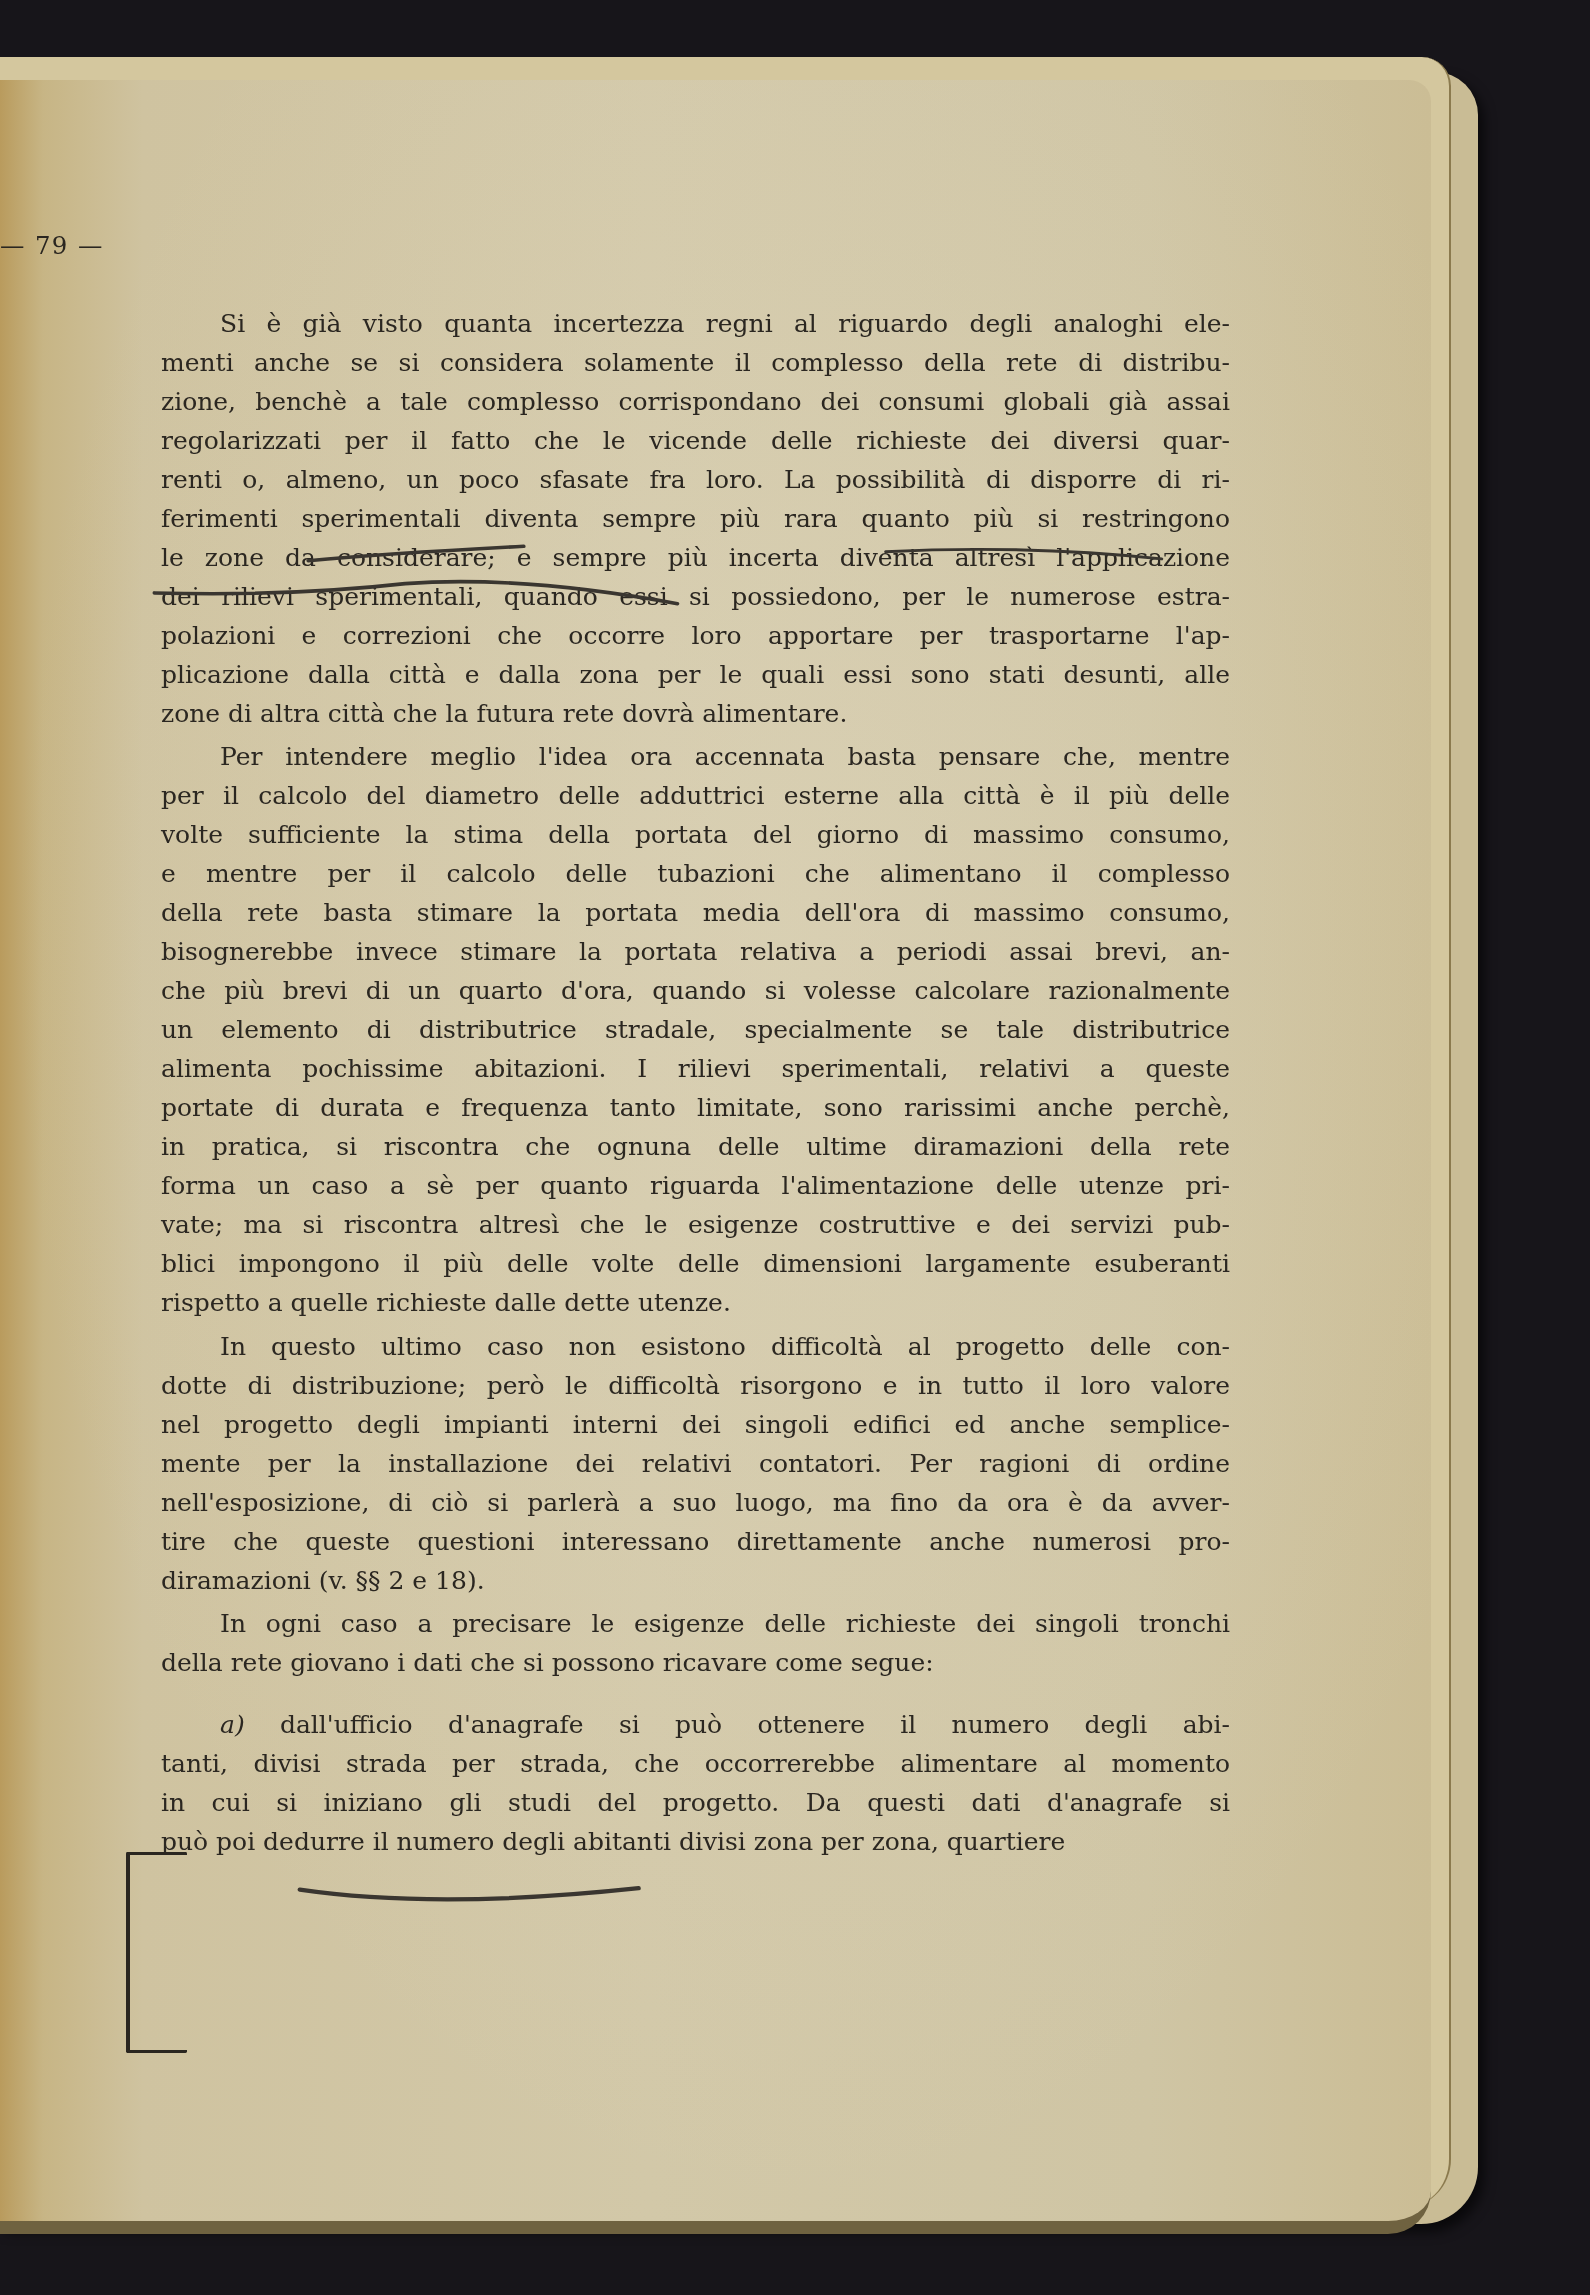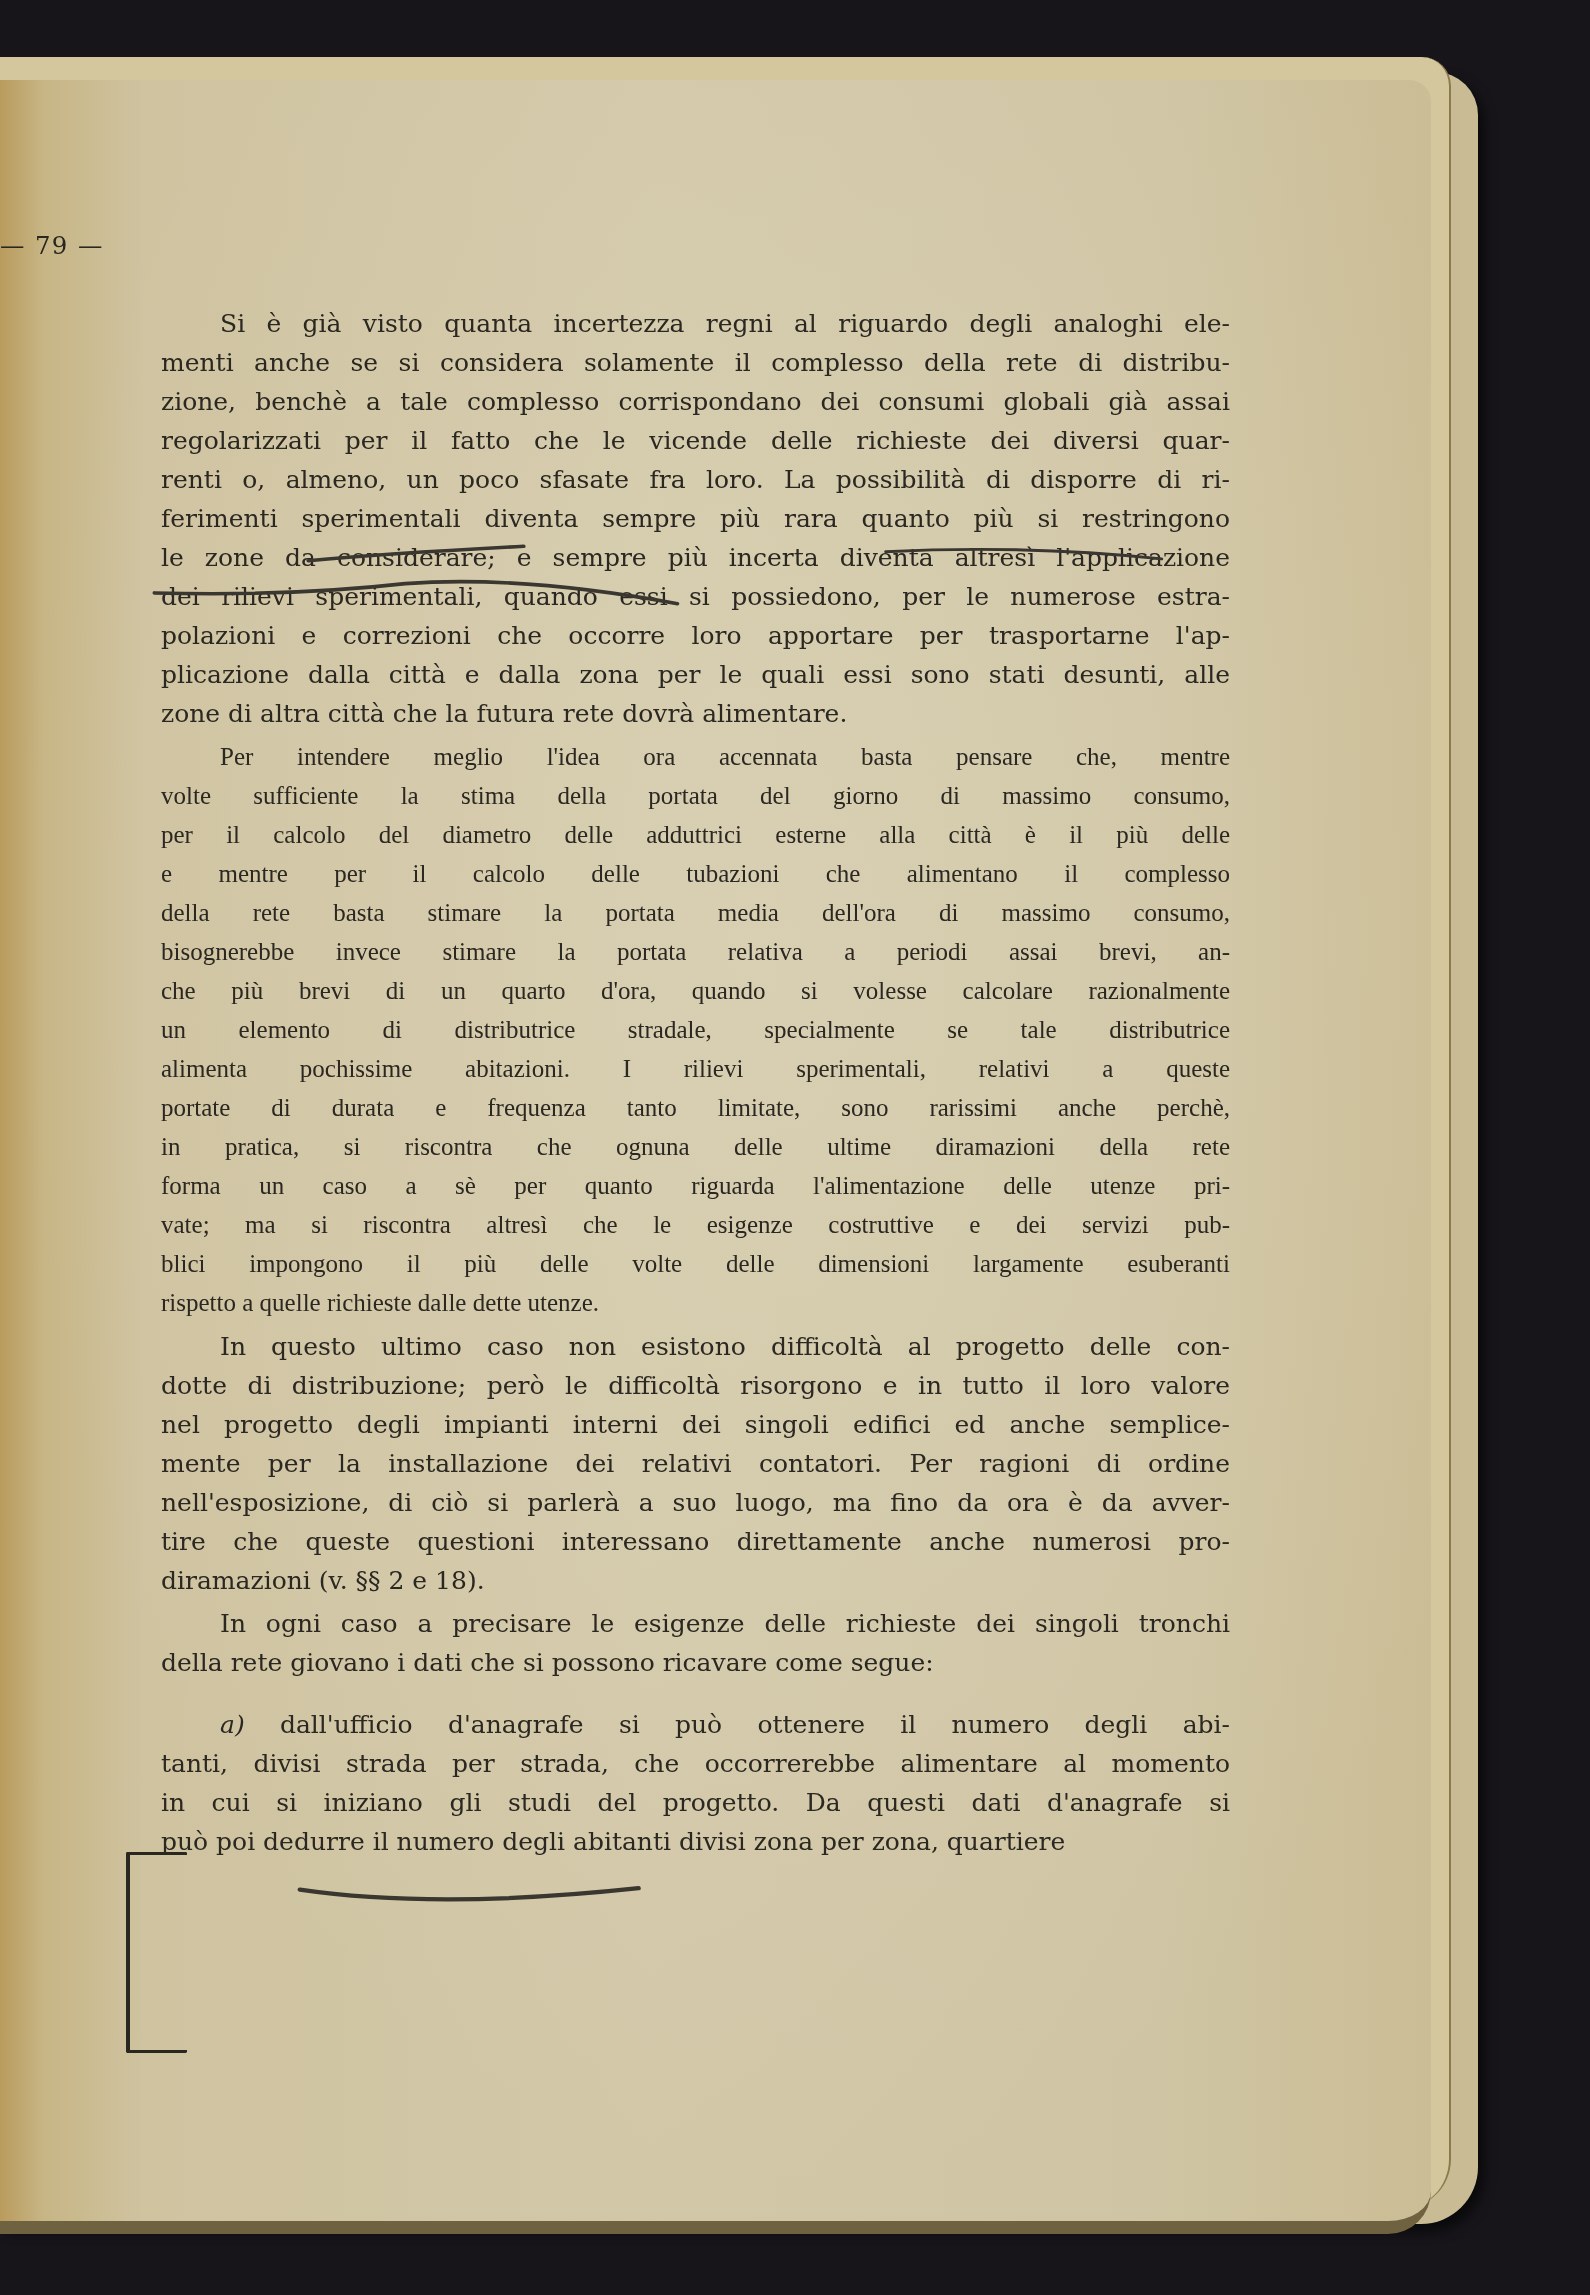--- a/index.html
+++ b/index.html
@@ -76,24 +76,24 @@
         <span class="para-line">zione, benchè a tale complesso corrispondano dei consumi globali già assai</span>
         <span class="para-line">regolarizzati per il fatto che le vicende delle richieste dei diversi quar-</span>
         <span class="para-line">renti o, almeno, un poco sfasate fra loro. La possibilità di disporre di ri-</span>
         <span class="para-line">ferimenti sperimentali diventa sempre più rara quanto più si restringono</span>
         <span class="para-line">le zone da considerare; e sempre più incerta diventa altresì l'applicazione</span>
         <span class="para-line">dei rilievi sperimentali, quando essi si possiedono, per le numerose estra-</span>
         <span class="para-line">polazioni e correzioni che occorre loro apportare per trasportarne l'ap-</span>
         <span class="para-line">plicazione dalla città e dalla zona per le quali essi sono stati desunti, alle</span>
         <span class="para-line last">zone di altra città che la futura rete dovrà alimentare.</span>
       </div>
-    <div class="para" id="para-1" style="text-indent: 0px; font-family: Liberation Serif, serif;">
+    <div class="para" id="para-1" style="text-indent: 0px;">
         <span class="para-line first">Per intendere meglio l'idea ora accennata basta pensare che, mentre</span>
+        <span class="para-line">per il calcolo del diametro delle adduttrici esterne alla città è il più delle</span>
         <span class="para-line">volte sufficiente la stima della portata del giorno di massimo consumo,</span>
-        <span class="para-line">per il calcolo del diametro delle adduttrici esterne alla città è il più delle</span>
         <span class="para-line">e mentre per il calcolo delle tubazioni che alimentano il complesso</span>
         <span class="para-line">della rete basta stimare la portata media dell'ora di massimo consumo,</span>
         <span class="para-line">bisognerebbe invece stimare la portata relativa a periodi assai brevi, an-</span>
         <span class="para-line">che più brevi di un quarto d'ora, quando si volesse calcolare razionalmente</span>
         <span class="para-line">un elemento di distributrice stradale, specialmente se tale distributrice</span>
         <span class="para-line">alimenta pochissime abitazioni. I rilievi sperimentali, relativi a queste</span>
         <span class="para-line">portate di durata e frequenza tanto limitate, sono rarissimi anche perchè,</span>
         <span class="para-line">in pratica, si riscontra che ognuna delle ultime diramazioni della rete</span>
         <span class="para-line">forma un caso a sè per quanto riguarda l'alimentazione delle utenze pri-</span>
         <span class="para-line">vate; ma si riscontra altresì che le esigenze costruttive e dei servizi pub-</span>

